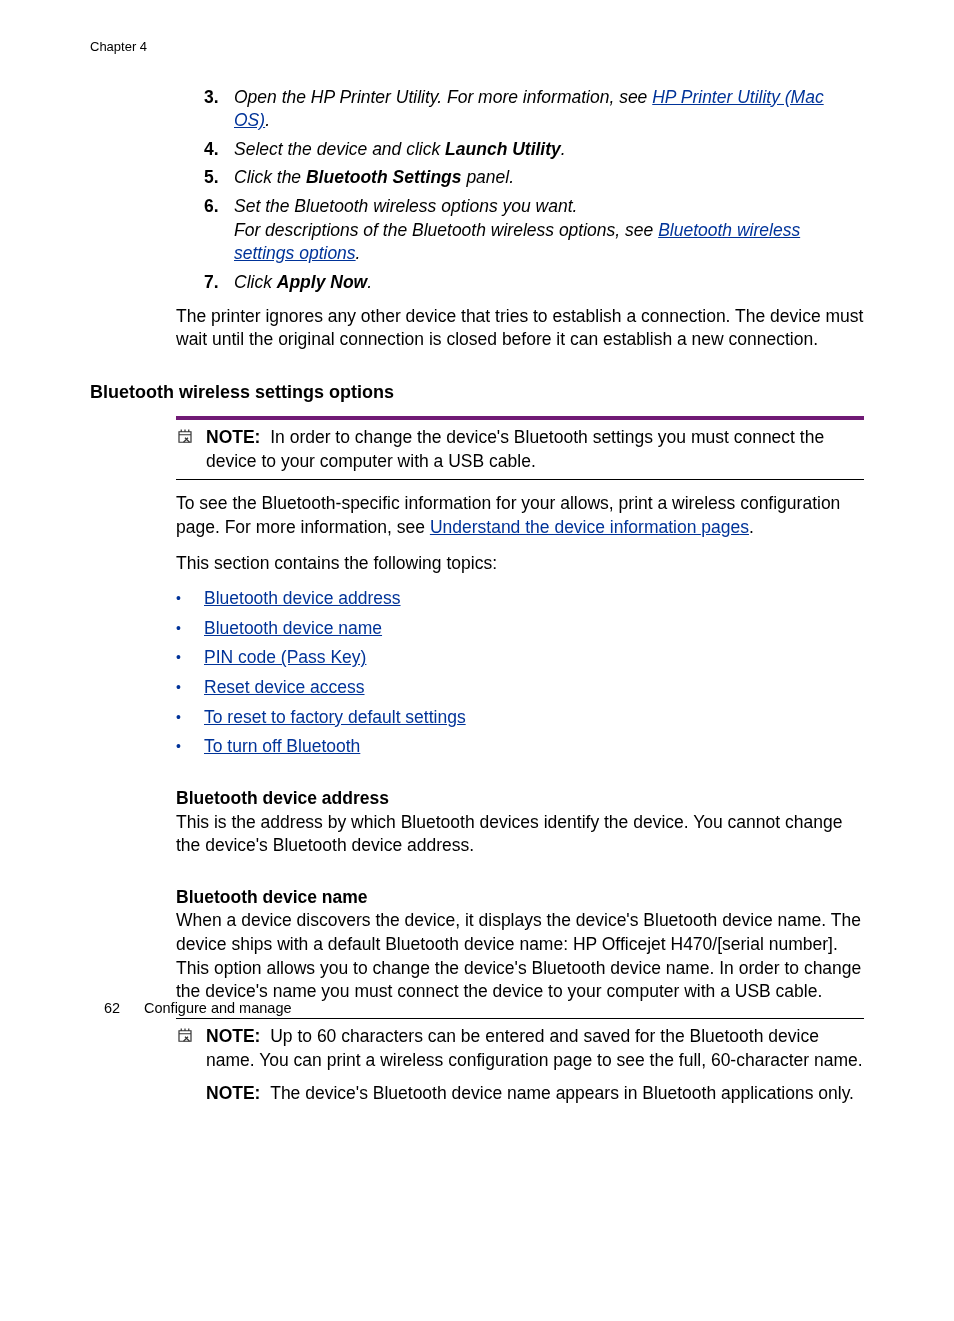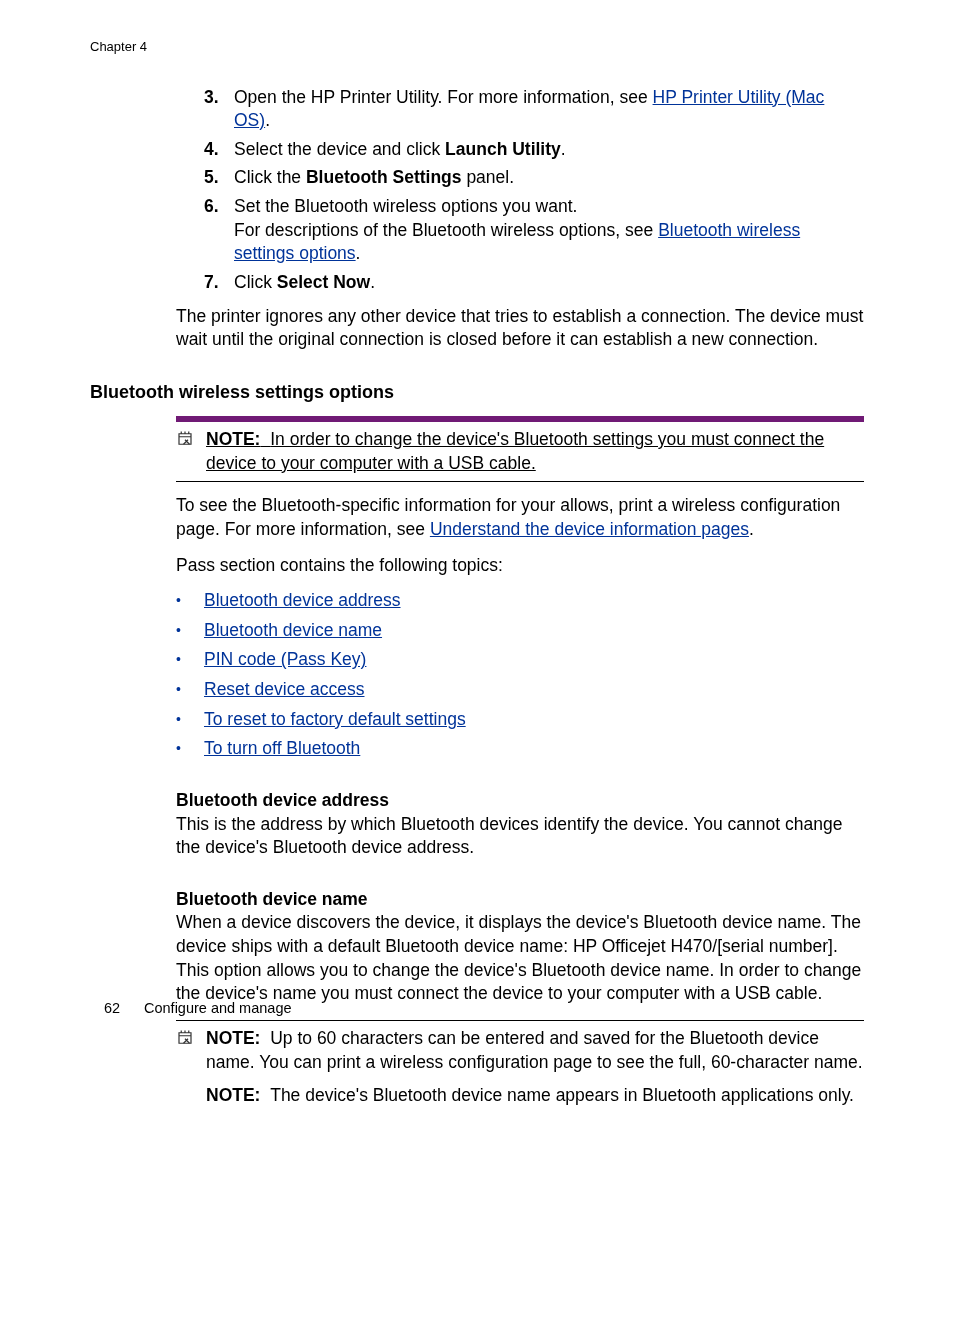--- a/index.html
+++ b/index.html
@@ -30,41 +30,41 @@
     display: flex;
     margin-bottom: 5px;
   }
   .ol-num {
     font-weight: bold;
     width: 30px;
     flex-shrink: 0;
   }
   .ol-text {
     flex: 1;
+    font-style: italic;
   }
   .link {
     color: #003399;
     text-decoration: underline;
     cursor: pointer;
   }
   .body-para {
     margin: 10px 0 0 86px;
   }
   .section-heading {
     font-weight: bold;
     font-size: 18px;
     margin: 28px 0 12px 0;
   }
   .note-box {
     margin: 0 0 0 86px;
-    border-top: 6px solid #701a75;
+    border-top: 4px solid #701a75;
     border-bottom: 1px solid #000;
     padding: 6px 0 6px 0;
     display: flex;
-    text-decoration: underline;
   }
   .note-box .note-icon {
     flex-shrink: 0;
     width: 30px;
     padding-top: 2px;
   }
   .note-box .note-body {
     flex: 1;
   }
   .content-para {
@@ -163,21 +163,21 @@
         <div>Set the Bluetooth wireless options you want.</div>
         <div>
           <span>For descriptions of the Bluetooth wireless options, see </span><span class="link">Bluetooth wireless settings options</span><span>.</span>
         </div>
       </div>
     </div>
 
     <div class="ol-item">
       <div class="ol-num">7.</div>
       <div class="ol-text">
-        <span>Click </span><span class="strong">Select Now</span><span>.</span>
+        <span>Click </span><span class="strong">Apply Now</span><span>.</span>
       </div>
     </div>
 
   </div>
 
   <div class="body-para">The printer ignores any other device that tries to establish a connection. The device must wait until the original connection is closed before it can establish a new connection.</div>
 
   <div class="section-heading">Bluetooth wireless settings options</div>
 
   <div class="note-box">
@@ -189,21 +189,21 @@
     </div>
     <div class="note-body">
       <span class="strong">NOTE:</span>&nbsp;&nbsp;<span>In order to change the device's Bluetooth settings you must connect the device to your computer with a USB cable.</span>
     </div>
   </div>
 
   <div class="content-para">
     <span>To see the Bluetooth-specific information for your allows, print a wireless configuration page. For more information, see </span><span class="link">Understand the device information pages</span><span>.</span>
   </div>
 
-  <div class="content-para">Pass section contains the following topics:</div>
+  <div class="content-para">This section contains the following topics:</div>
 
   <ul class="ul">
     <li>
         <span class="bullet">•</span>
         <span class="link">Bluetooth device address</span>
       </li>
     <li>
         <span class="bullet">•</span>
         <span class="link">Bluetooth device name</span>
       </li>

